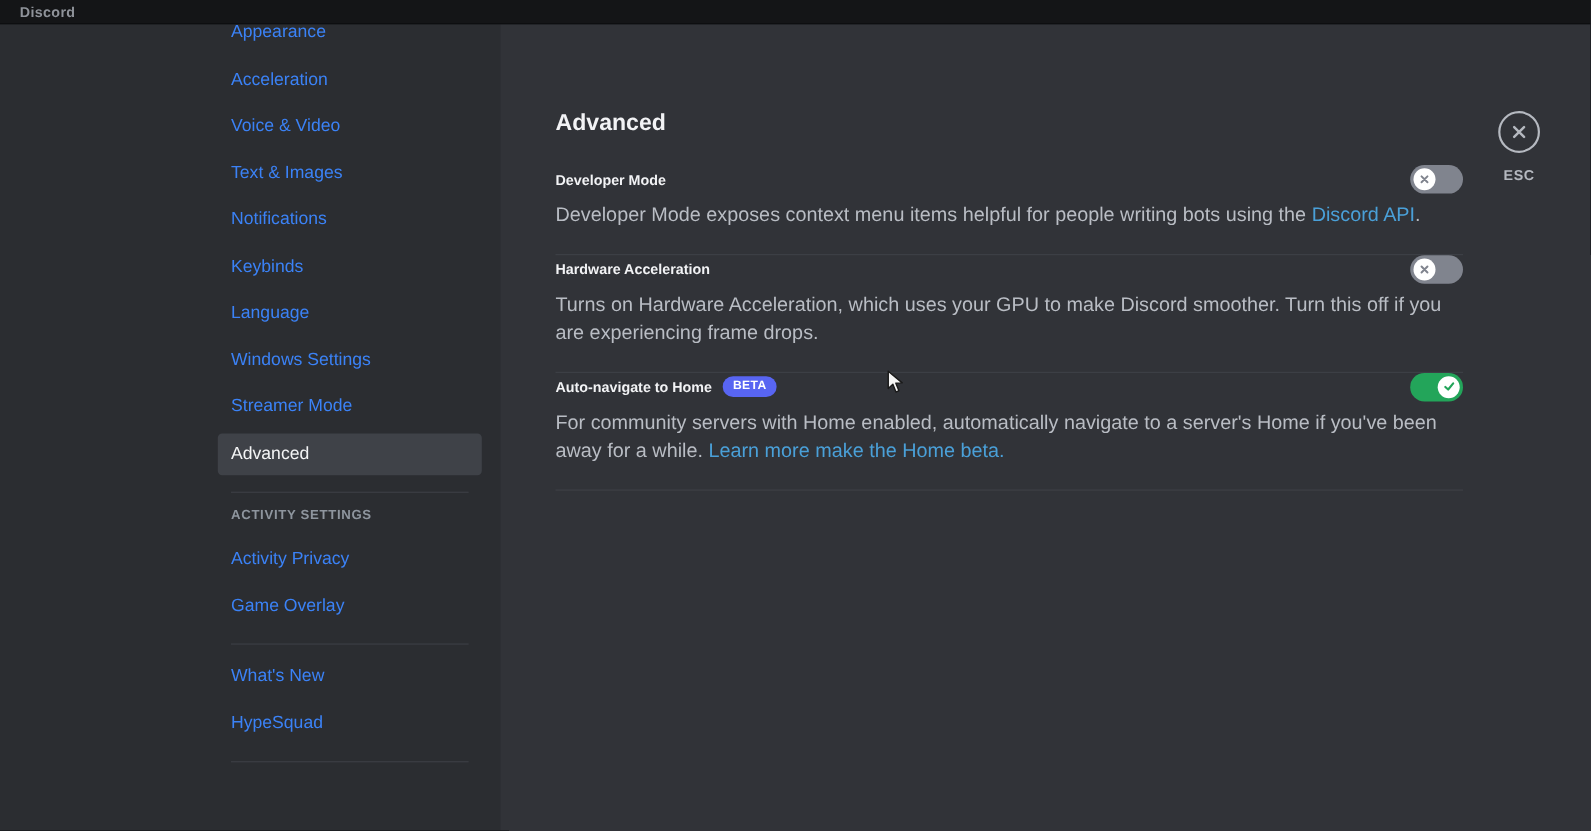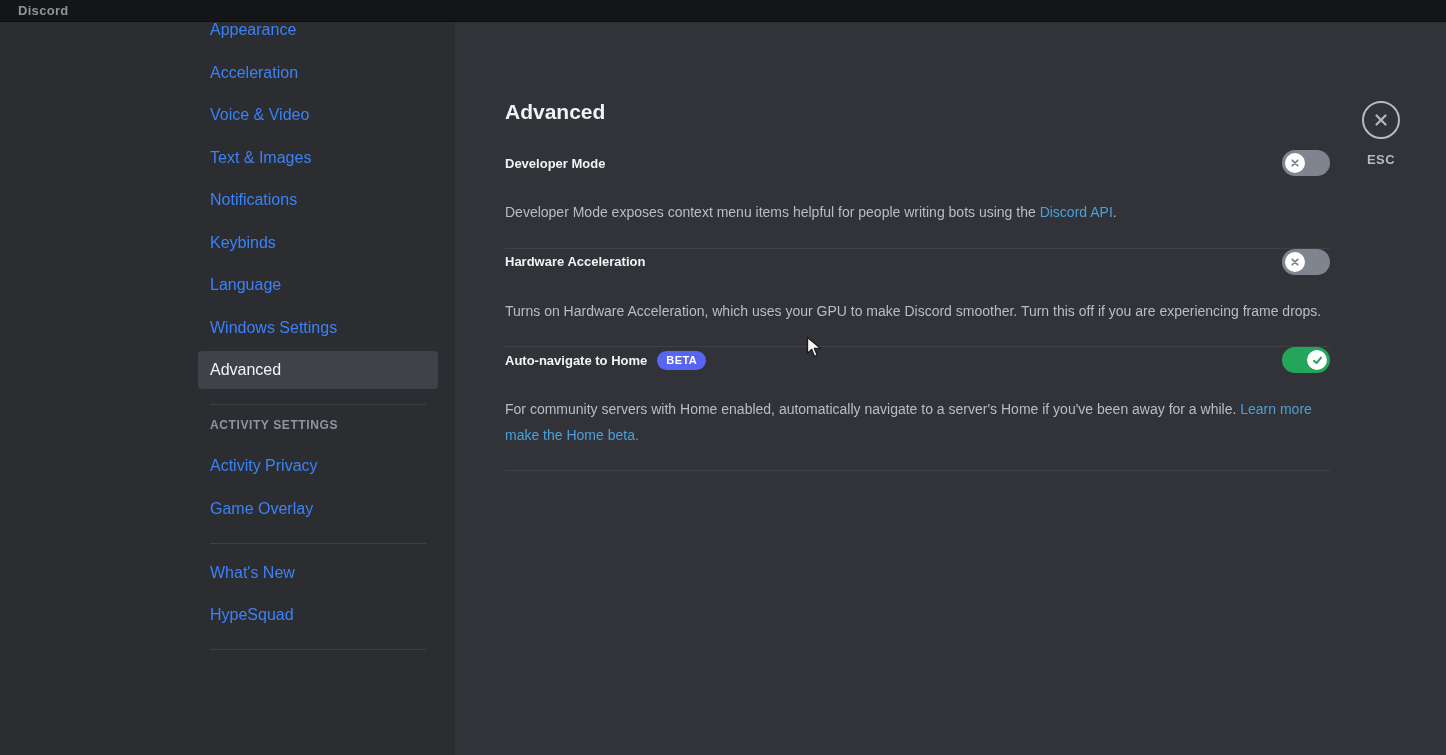--- a/index.html
+++ b/index.html
@@ -24,21 +24,21 @@
   
   .content{position:absolute;left:455px;top:22px;right:0;bottom:0;background:var(--content-bg);}
   .main-col{position:absolute;left:50px;top:76px;width:825px;}
   .page-title{font-size:21px;font-weight:700;color:#f2f3f5;margin:0 0 24px 0;line-height:28px;}
   .section{}
   #sections > .section:first-child{padding-top:0;}
   .sec-head{display:flex;align-items:center;height:26px;}
   .sec-title{font-size:13px;font-weight:700;color:#f2f3f5;}
   .badge{margin-left:10px;background:var(--accent);color:#fff;font-size:11px;font-weight:700;
     letter-spacing:.4px;padding:3px 9px;border-radius:10px;line-height:13px;}
-  .sec-desc{margin-top:24px;font-size:14px;line-height:25.5px;color:#b9bdc4;}
+  .sec-desc{margin-top:7px;font-size:18px;line-height:25.5px;color:#b9bdc4;}
   .sec-desc a{color:var(--link);text-decoration:none;cursor:pointer;}
   .sec-divider{margin-top:22px;height:1px;background:#3f4147;}
 
   
   .toggle{margin-left:auto;position:relative;width:48px;height:26px;border-radius:13px;cursor:pointer;flex:none;}
   .toggle.off{background:var(--toggle-off);}
   .toggle.on{background:var(--toggle-on);}
   .knob{position:absolute;top:3px;width:20px;height:20px;border-radius:50%;background:#fff;
     display:flex;align-items:center;justify-content:center;}
   .toggle.off .knob{left:3px;}
@@ -84,20 +84,23 @@
           </div>
           <div class="nav-item">
             <span>Keybinds</span>
           </div>
           <div class="nav-item">
             <span>Language</span>
           </div>
           <div class="nav-item">
             <span>Windows Settings</span>
           </div>
+          <div class="nav-item">
+            <span>Streamer Mode</span>
+          </div>
           <div class="nav-item selected">
             <span>Advanced</span>
           </div>
         </div>
       <div class="nav-divider"></div>
       <div class="nav-category">ACTIVITY SETTINGS</div>
       <div id="nav-activity">
           <div class="nav-item">
             <span>Activity Privacy</span>
           </div>

